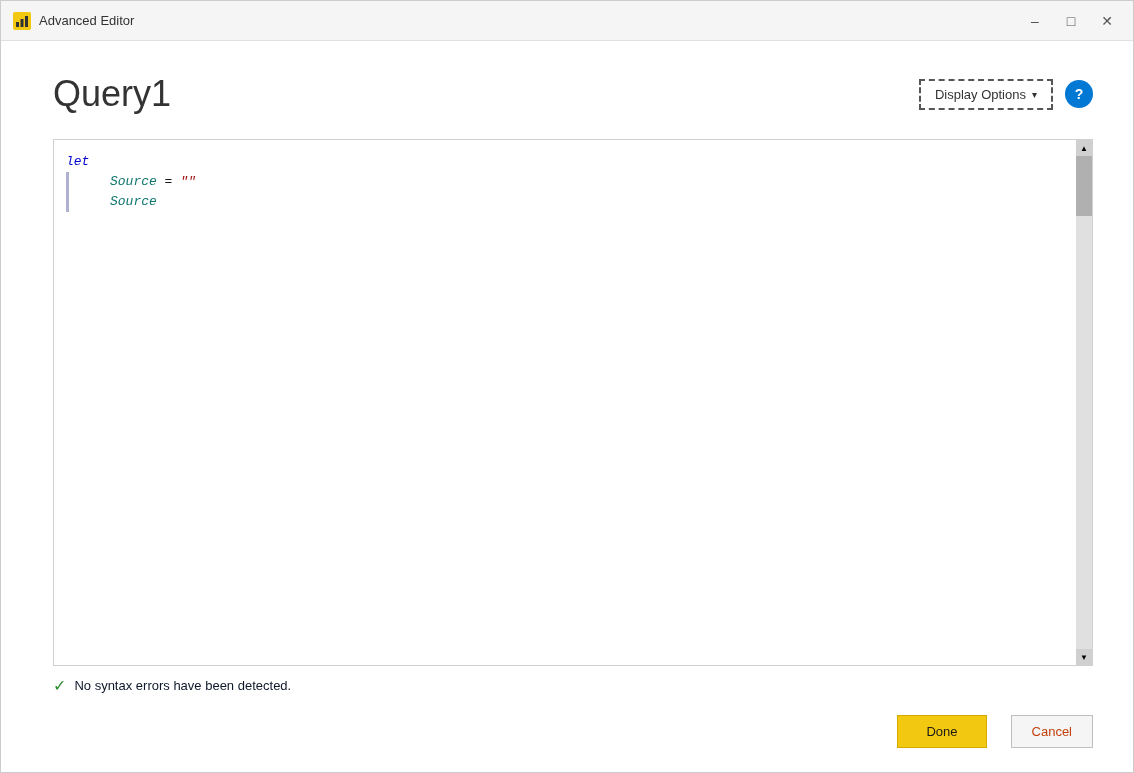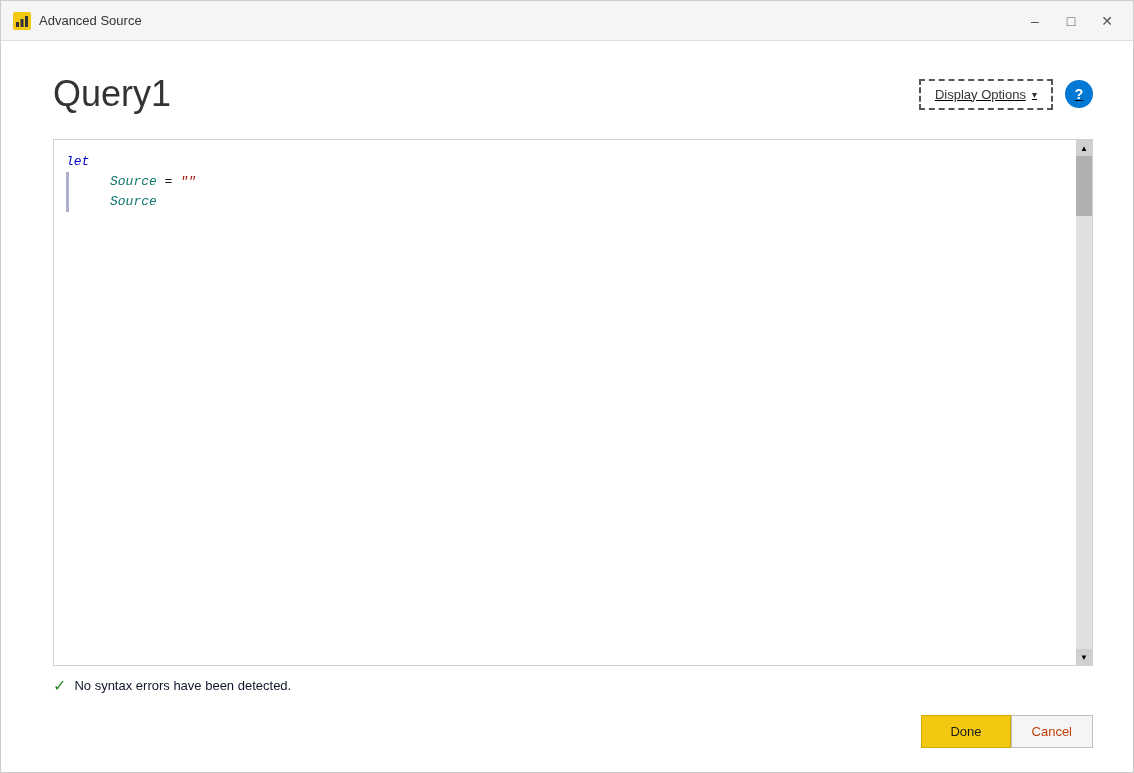--- a/index.html
+++ b/index.html
@@ -84,21 +84,20 @@
     .query-title {
       font-size: 36px;
       font-weight: 300;
       color: #333;
     }
 
     .header-actions {
       display: flex;
       align-items: center;
       gap: 12px;
-      text-decoration: underline;
     }
 
     .display-options-btn {
       border: 2px dashed #555;
       background: transparent;
       padding: 6px 14px;
       font-size: 13px;
       color: #333;
       cursor: pointer;
       display: flex;
@@ -217,21 +216,21 @@
 
     .status-text {
       font-size: 13px;
       color: #0f172a;
     }
 
     .footer-actions {
       display: flex;
       justify-content: flex-end;
       padding: 20px 0 0 0;
-      gap: 0;
+      gap: 24px;
     }
 
     .btn-done {
       background: #f2c811;
       border: 1px solid #d4a900;
       color: #1a1a1a;
       padding: 8px 28px;
       font-size: 13px;
       cursor: pointer;
       font-family: 'Segoe UI', Arial, sans-serif;
@@ -259,21 +258,21 @@
 
   <div class="title-bar">
     <div class="title-bar-icon">
       <svg width="18" height="18" viewBox="0 0 18 18">
         <rect width="18" height="18" rx="2" fill="#F2C811"></rect>
         <rect x="3" y="10" width="3" height="5" fill="#333"></rect>
         <rect x="7.5" y="7" width="3" height="8" fill="#333"></rect>
         <rect x="12" y="4" width="3" height="11" fill="#333"></rect>
       </svg>
     </div>
-    <span class="title-bar-text">Advanced Source</span>
+    <span class="title-bar-text">Advanced Editor</span>
     <div class="title-bar-controls">
       <div class="title-bar-btn">–</div>
       <div class="title-bar-btn">□</div>
       <div class="title-bar-btn">✕</div>
     </div>
   </div>
 
   <div class="content-area">
 
     <div class="query-header">

